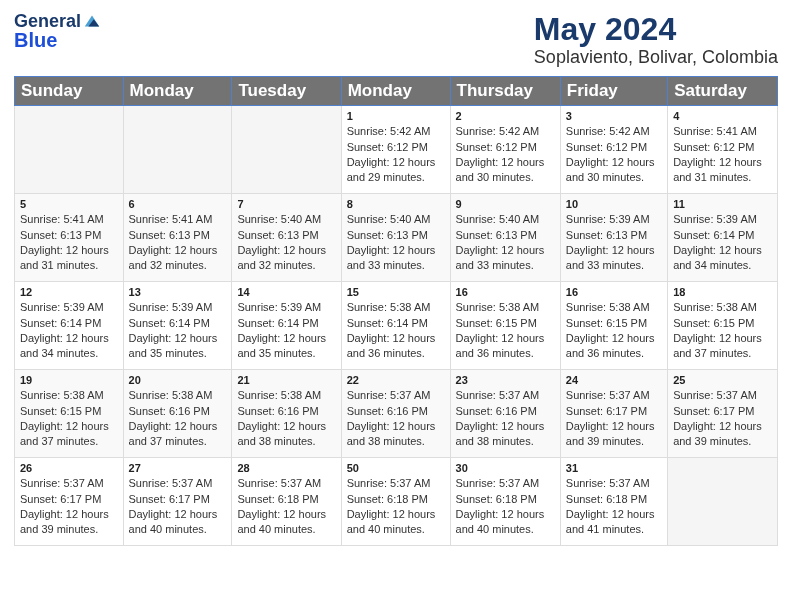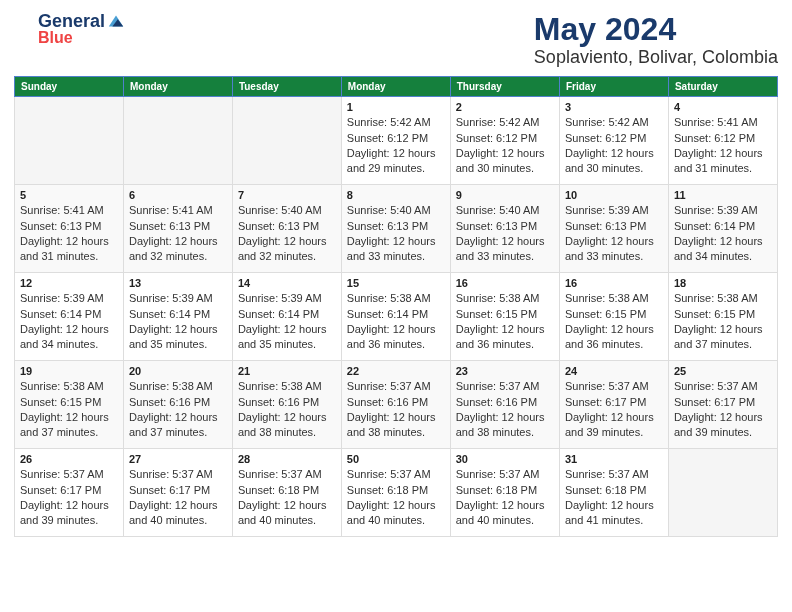--- a/index.html
+++ b/index.html
@@ -14,21 +14,20 @@
       width: 792px;
       height: 612px;
       padding: 12px 14px;
       background: #fff;
     }
     .header {
       display: flex;
       justify-content: space-between;
       align-items: flex-start;
       margin-bottom: 8px;
-      margin-left: 24px;
     }
     .logo {
       display: flex;
       align-items: center;
     }
     .logo-text {
       font-size: 18px;
       font-weight: bold;
       color: #1a3a6b;
       line-height: 1;
@@ -50,23 +49,23 @@
     .subtitle {
       font-size: 18px;
       color: #333;
     }
     .calendar {
       width: 100%;
       border-collapse: collapse;
       border: 1px solid #ccc;
     }
     .calendar th {
-      background: #15803d;
+      background: #737373;
       color: #fff;
-      font-size: 10px;
+      font-size: 17px;
       font-weight: bold;
       padding: 4px 6px;
       text-align: left;
       border: 1px solid #5080cc;
     }
     .calendar td {
       vertical-align: top;
       padding: 4px 5px;
       font-size: 9.5px;
       color: #222;
@@ -105,21 +104,21 @@
     <div class="logo">
       <div>
         <div style="display:flex;align-items:center;">
           <span class="logo-text">General</span>
           <svg class="logo-icon" viewBox="0 0 20 20">
             <polygon points="2,16 10,4 18,16" fill="#4a9fd4"></polygon>
             <polygon points="6,16 12,8 18,16" fill="#1a3a6b"></polygon>
           </svg>
         </div>
         <div style="display:flex;">
-          <span class="logo-text" style="color:#ef4444;font-size:16px;font-weight:bold;">Blue</span>
+          <span class="logo-text" style="color:#1d4ed8;font-size:20px;font-weight:bold;">Blue</span>
         </div>
       </div>
     </div>
     <div class="title-block">
       <div class="main-title">May 2024</div>
       <div class="subtitle">Soplaviento, Bolivar, Colombia</div>
     </div>
   </div>
 
   <table class="calendar">

